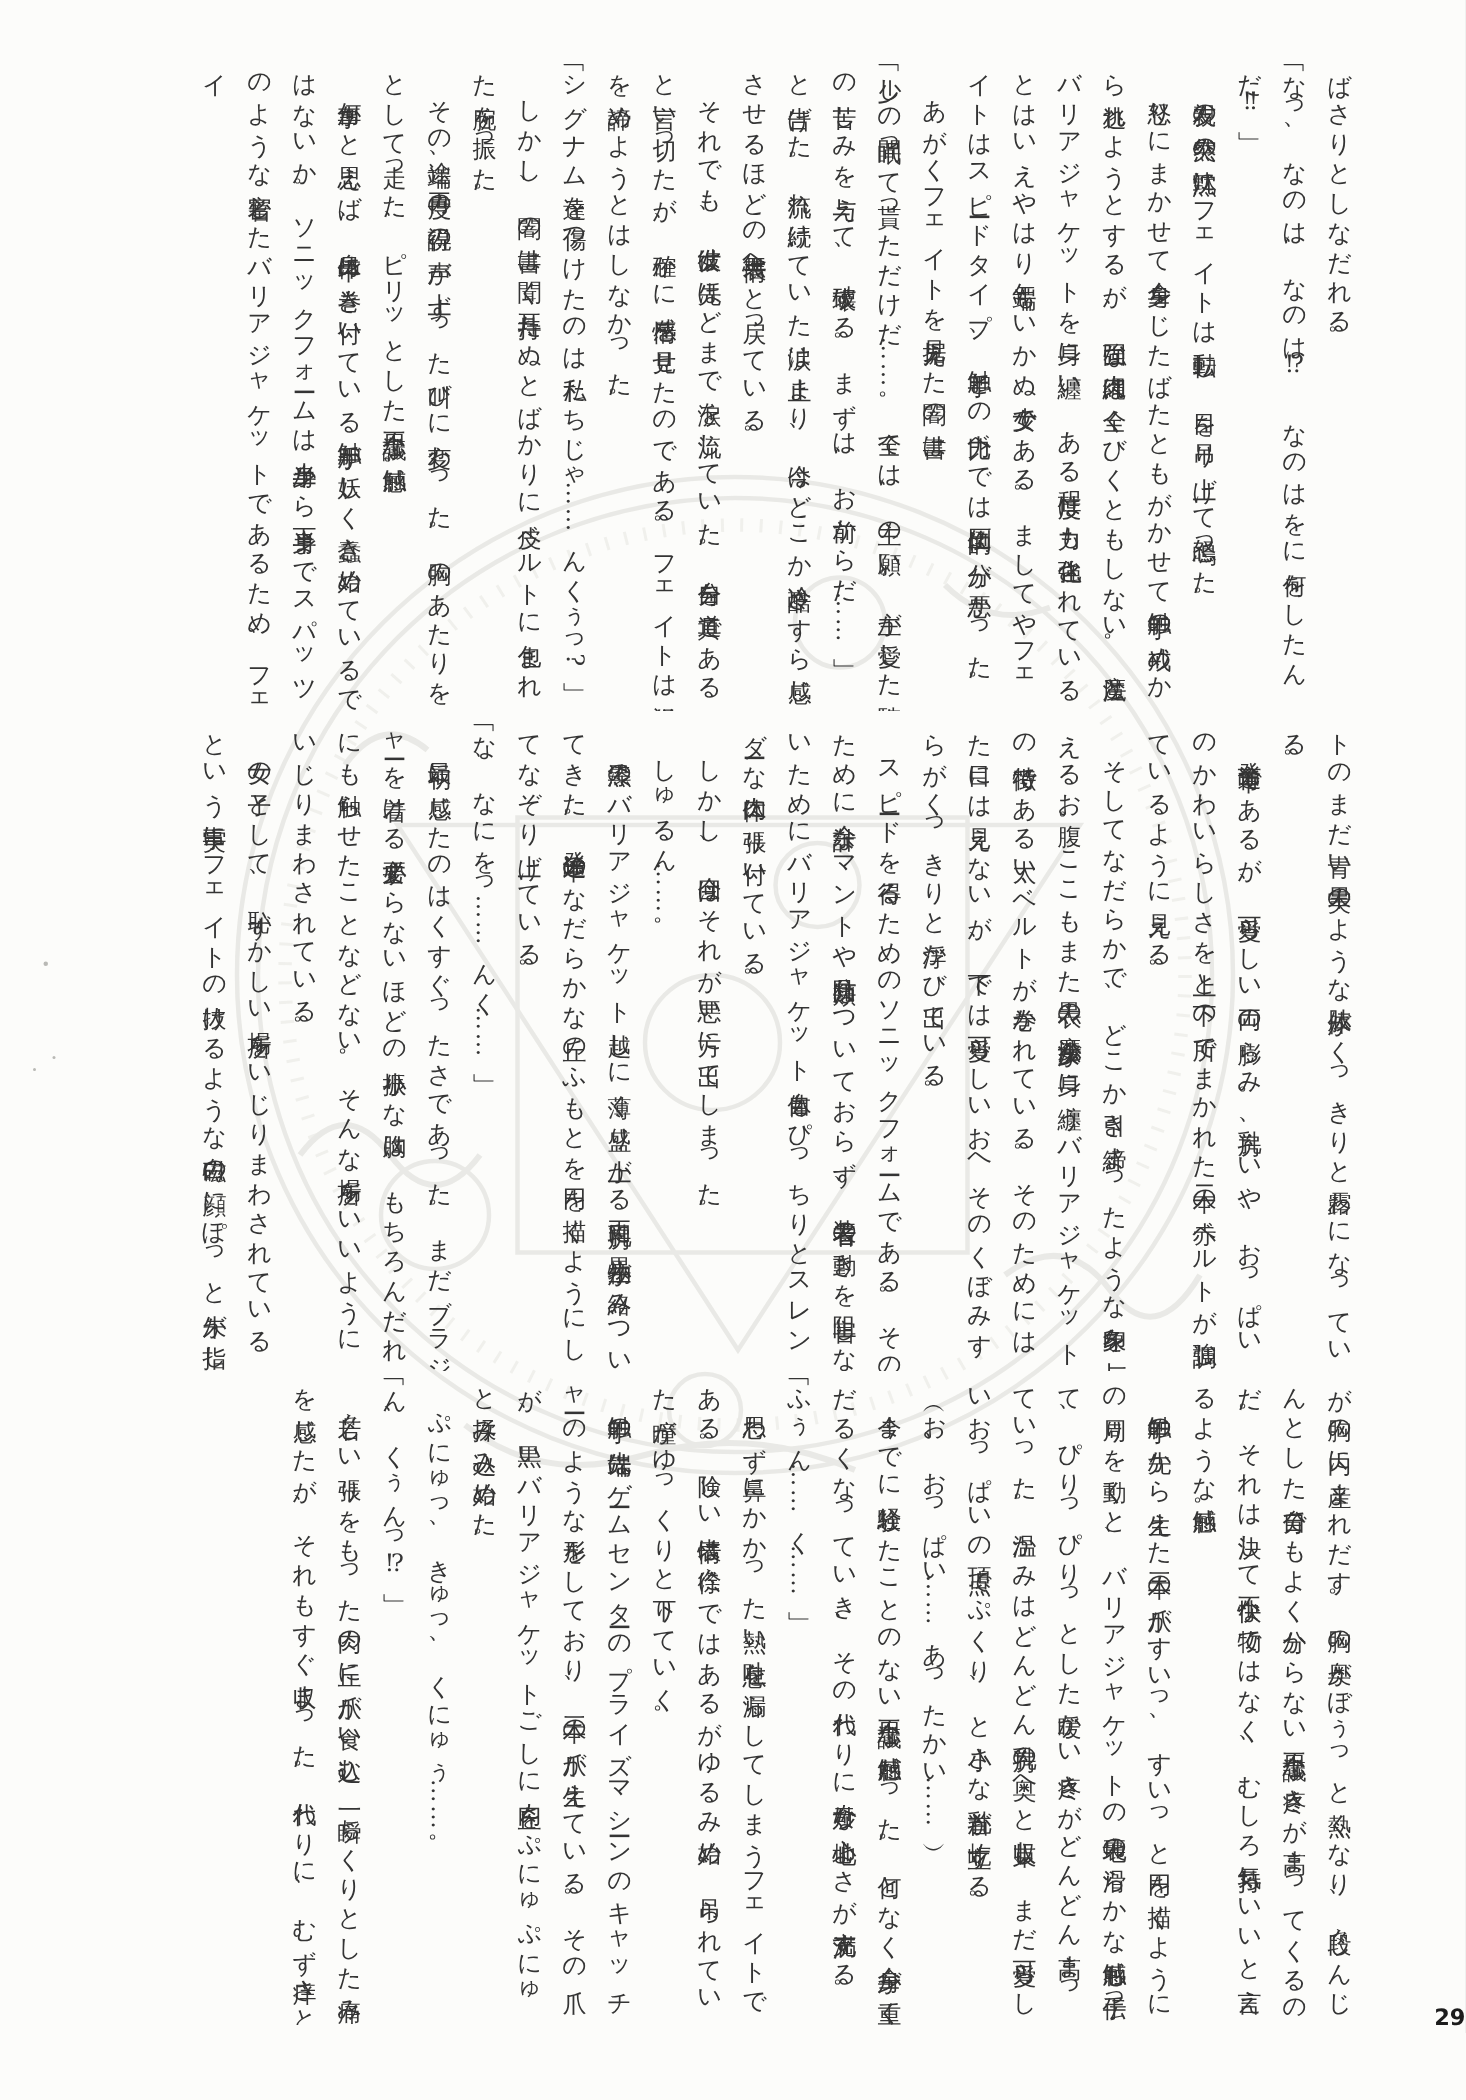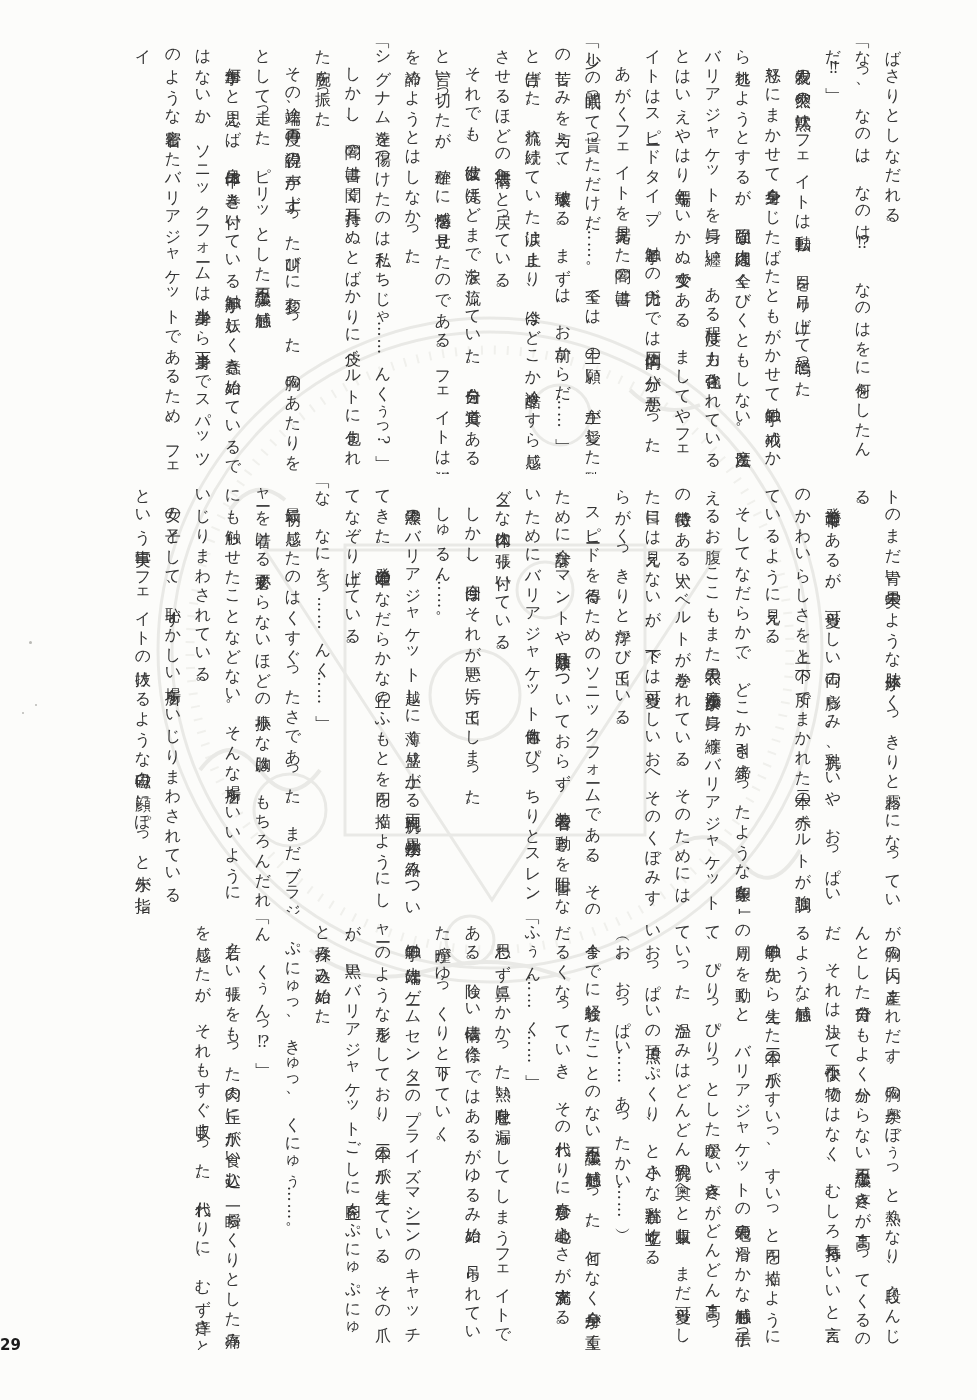--- a/index.html
+++ b/index.html
@@ -39,21 +39,21 @@
   }
   .vblock p { margin: 0; padding: 0; }
   .block-top    { top: 38px;  }
   .block-middle { top: 478px; }
   .block-bottom { top: 914px; }
   .page-number {
     position: absolute;
     top: 1336px;
     left: 0;
     width: 100%;
-    text-align: left;
+    text-align: right;
     font-family: "DejaVu Sans", "Liberation Sans", sans-serif;
     font-weight: bold;
     font-size: 15px;
     color: #1c1c1c;
   }
   .speck {
     position: absolute;
     width: 3px; height: 3px;
     border-radius: 50%;
     background: #b9b9b5;

